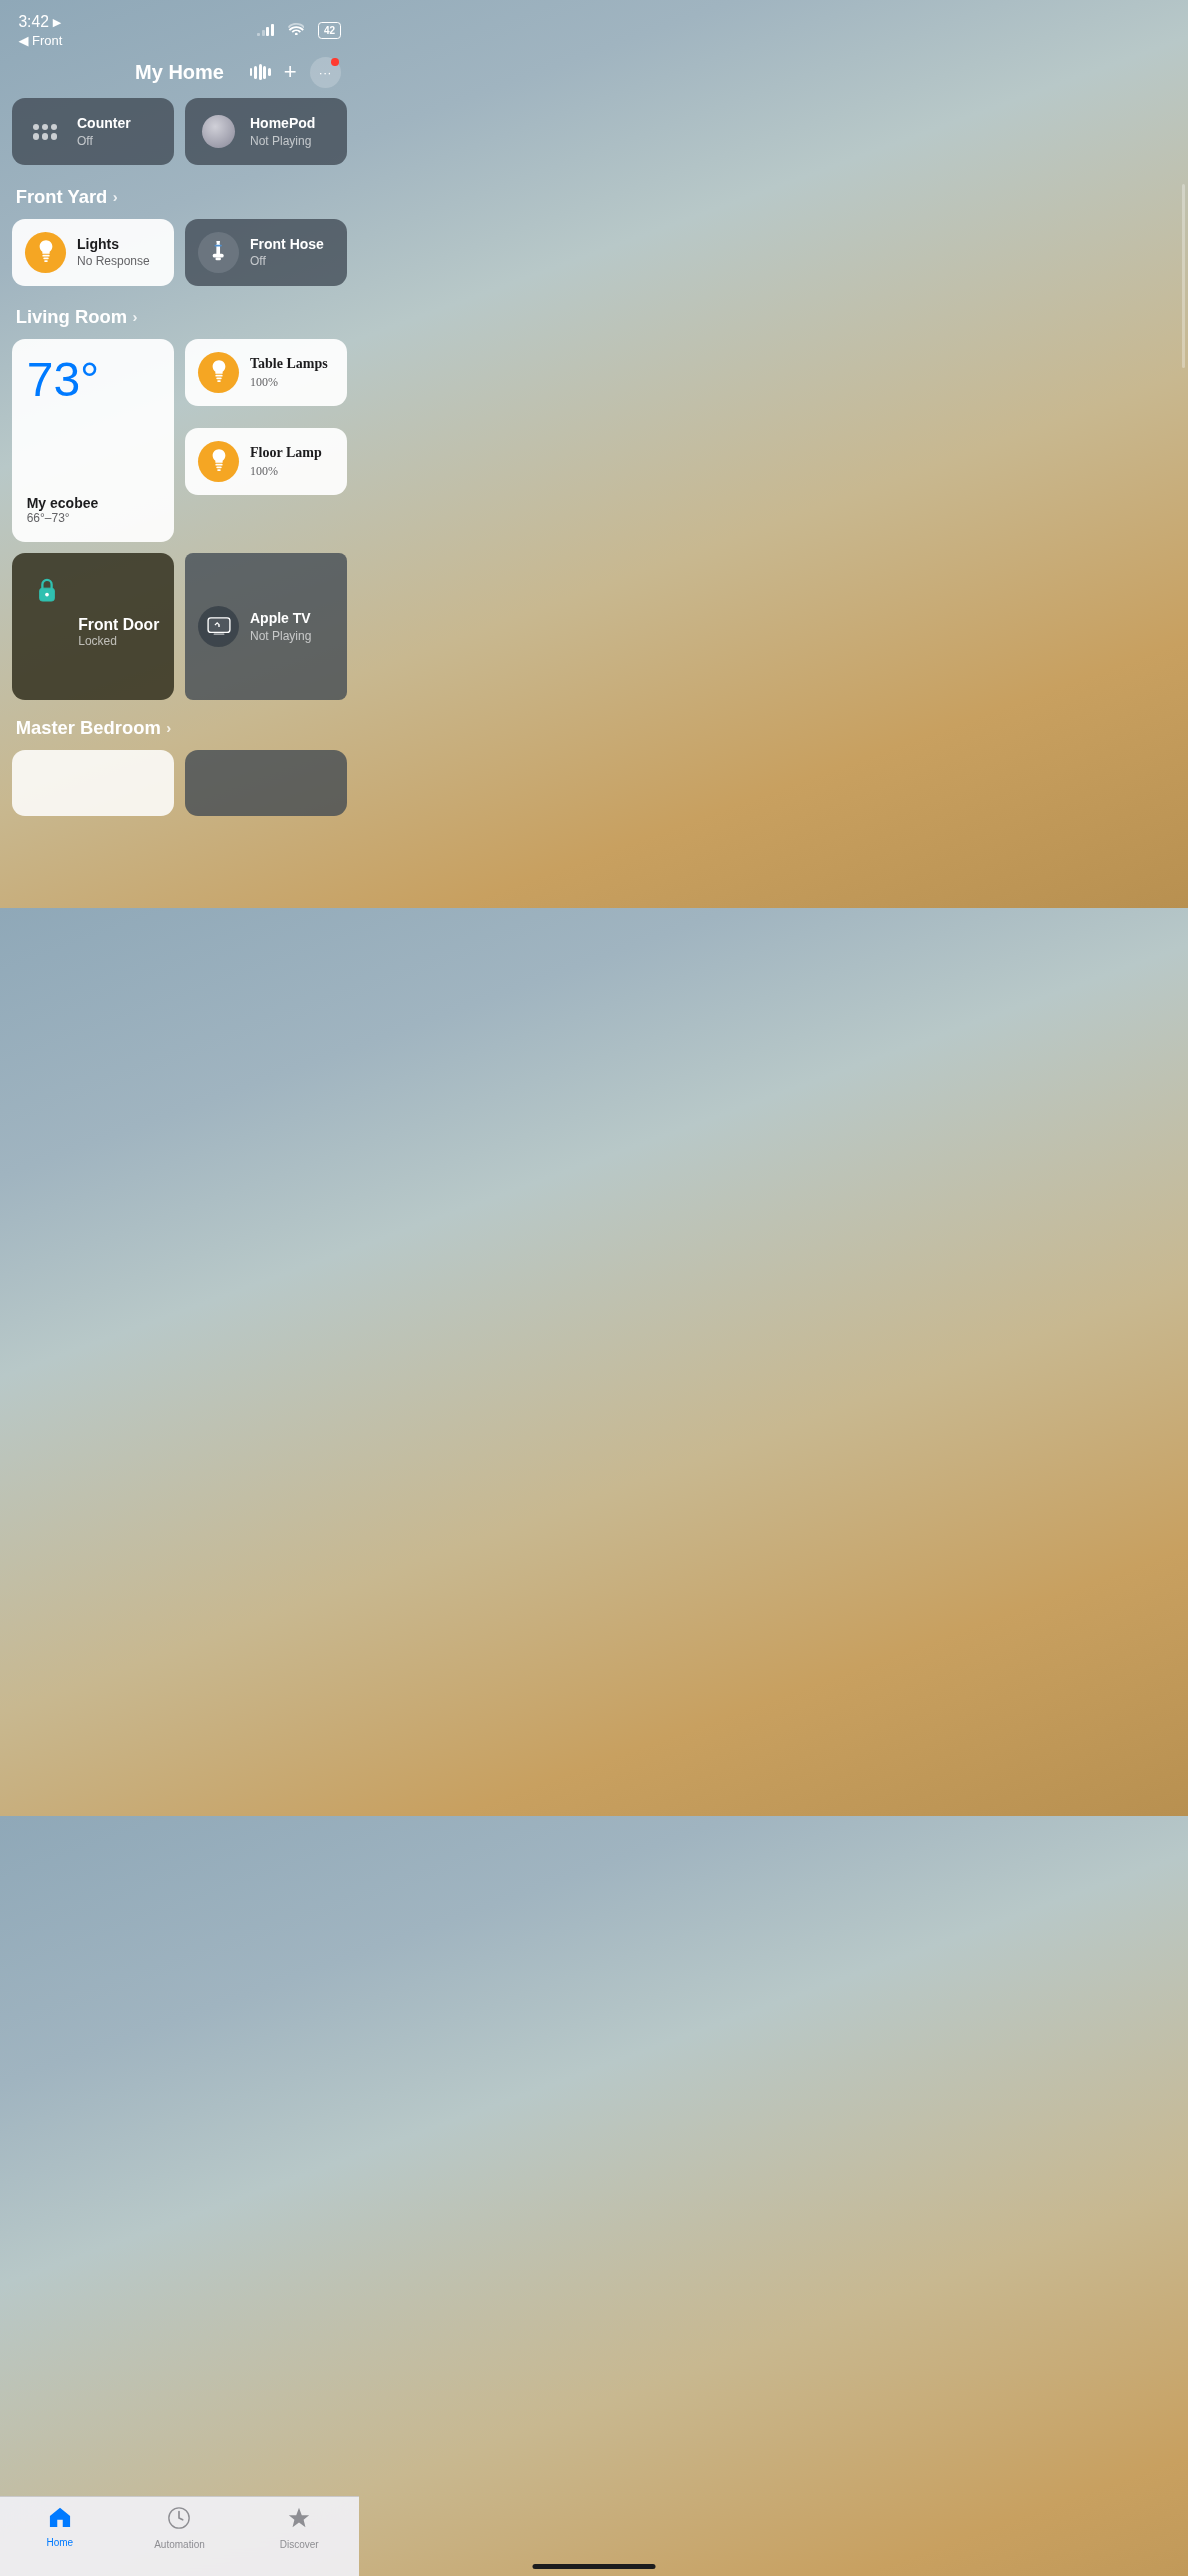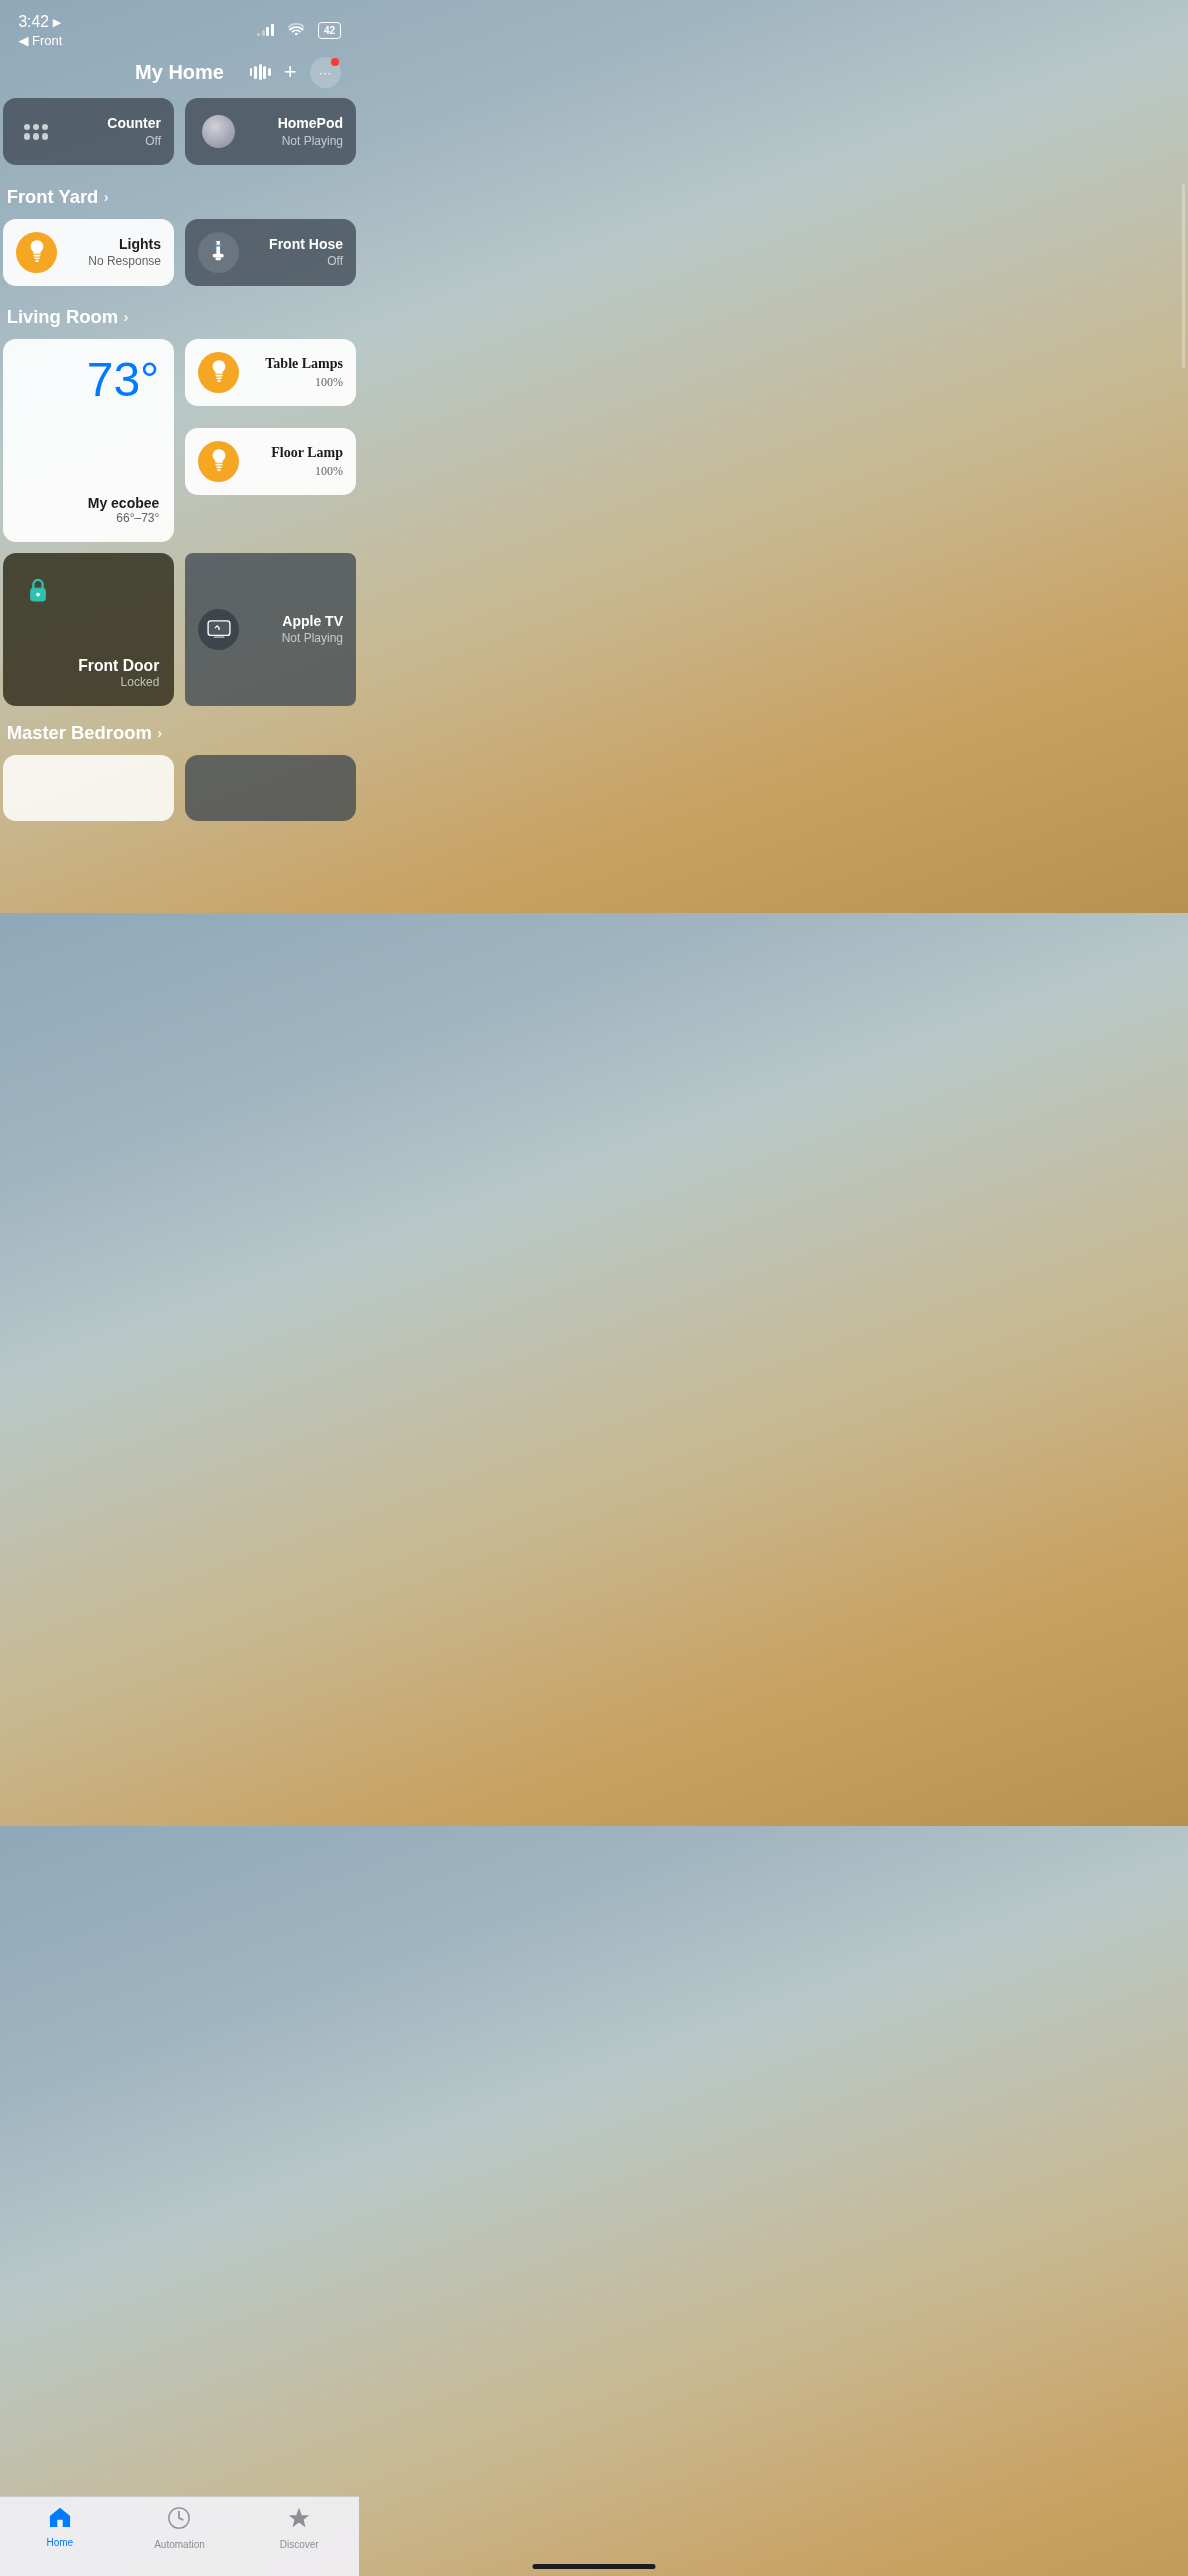--- a/index.html
+++ b/index.html
@@ -85,23 +85,22 @@
       right: 1.8px;
       width: 7.4px;
       height: 7.4px;
       background: #ff3b30;
       border-radius: 50%;
       border: 1.4px solid transparent;
     }
 
     
     .scroll-content {
-      padding: 0 3px;
+      padding: 0 12px;
       padding-bottom: 92px;
-      text-align: right;
     }
 
     
     .section-header {
       display: flex;
       align-items: center;
       gap: 5.5px;
       padding: 16.6px 3.7px 11px;
       color: white;
       font-size: 18.4px;
@@ -190,21 +189,21 @@
 
     
     .right-col { display: flex; flex-direction: column; gap: 22px; font-family: Liberation Serif, serif; }
 
     
     .card-tall-dark {
       border-radius: 13px;
       background: rgba(50,48,30,0.85);
       padding: 16.6px 14.7px;
       display: flex;
-      flex-direction: column;
+      flex-direction: row;
       justify-content: space-between;
       cursor: pointer;
       min-height: 147px;
     }
     .lock-icon-wrap {
       width: 41px;
       height: 41px;
       display: flex;
       align-items: center;
       justify-content: center;

